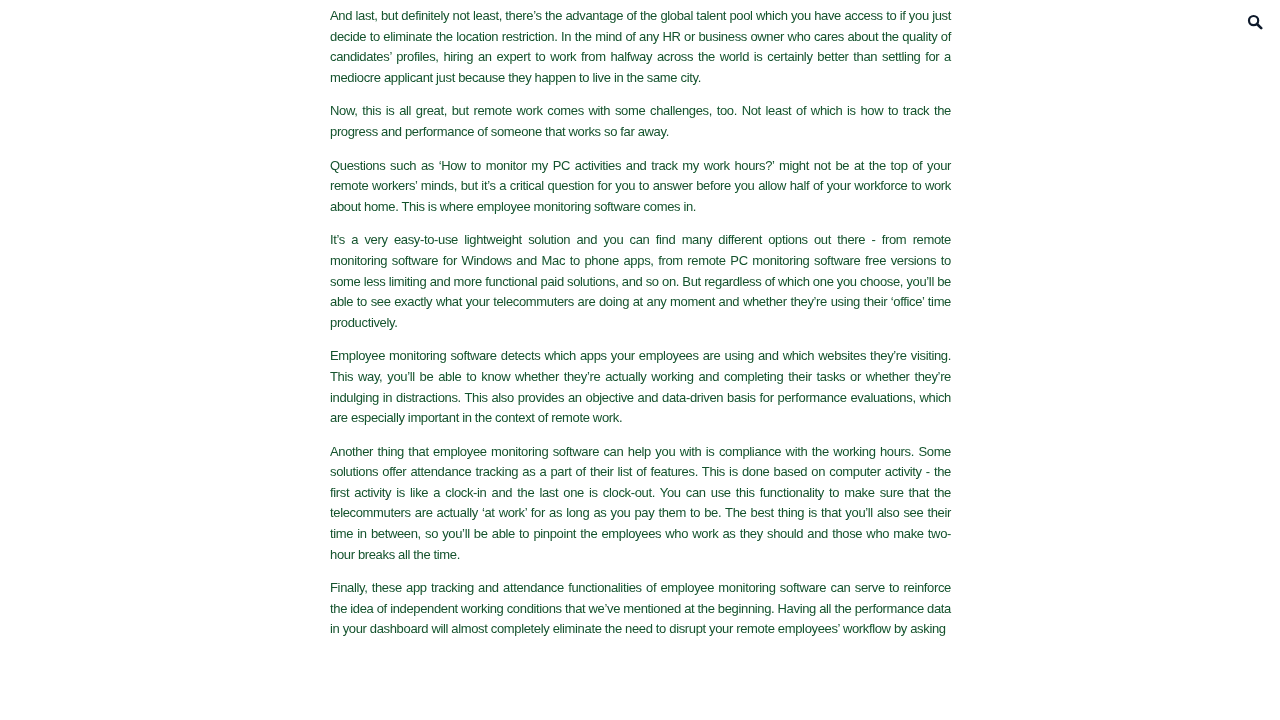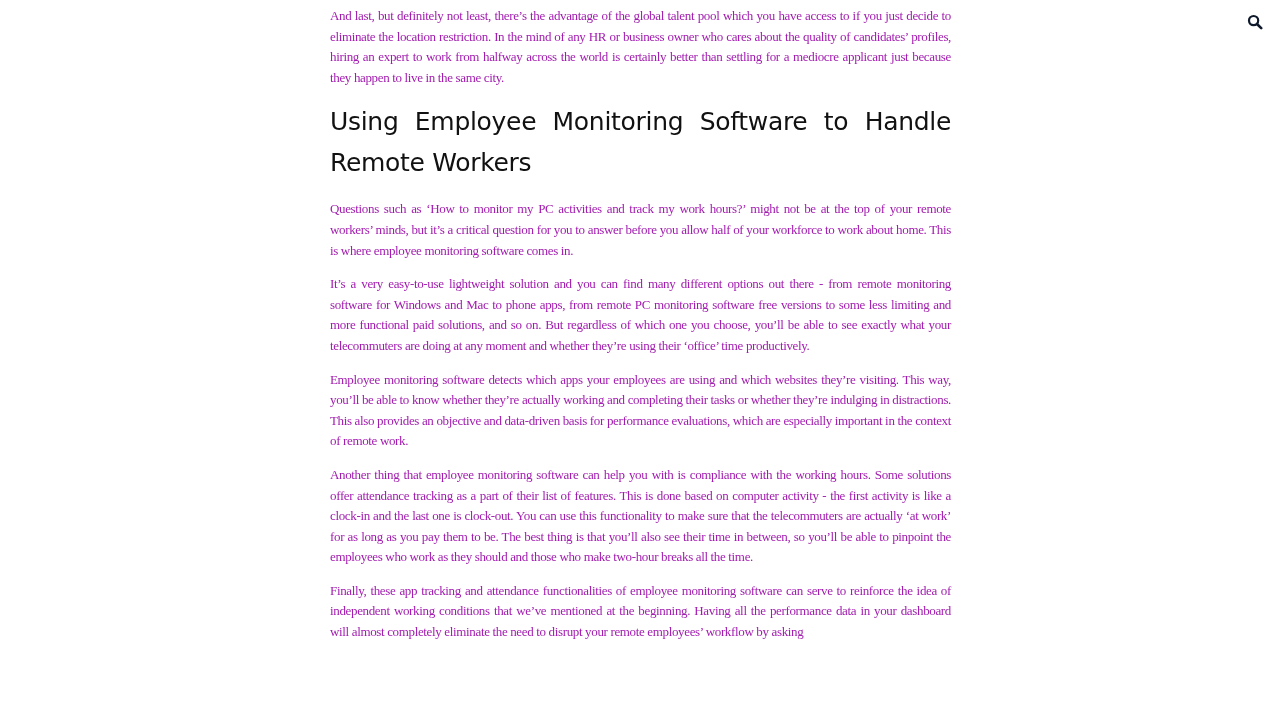--- a/index.html
+++ b/index.html
@@ -20,22 +20,22 @@
       left: 330px;
       top: 6px;
       width: 621px;
     }
     .article p {
       margin: 0 0 13px 0;
       font-size: 13px;
       line-height: 20.6px;
       text-align: justify;
       letter-spacing: -0.35px;
-      color: #a21caf;
-      font-family: Liberation Serif, serif;
+      color: #14532d;
+      font-family: Liberation Sans, sans-serif;
     }
     .article h2 {
       margin: 10px 0 16px 0;
       font-family: "DejaVu Sans", sans-serif;
       font-weight: normal;
       font-size: 25px;
       line-height: 41px;
       letter-spacing: -0.3px;
       text-align: justify;
       text-align-last: left;
@@ -60,19 +60,19 @@
   <span>
     <svg width="16" height="16" viewBox="0 0 16 16">
       <circle cx="6.6" cy="6.6" r="4.6" fill="none" stroke="#0e1a2b" stroke-width="2.2"></circle>
       <line x1="10" y1="10" x2="14.2" y2="14.2" stroke="#0e1a2b" stroke-width="2.6" stroke-linecap="round"></line>
     </svg>
   </span>
 </div>
 
 <article class="article">
   <p>And last, but definitely not least, there’s the advantage of the global talent pool which you have access to if you just decide to eliminate the location restriction. In the mind of any HR or business owner who cares about the quality of candidates’ profiles, hiring an expert to work from halfway across the world is certainly better than settling for a mediocre applicant just because they happen to live in the same city.</p>
-  <h2>Using Employee Monitoring Software to Handle Remote Workers</h2>
+  <p>Now, this is all great, but remote work comes with some challenges, too. Not least of which is how to track the progress and performance of someone that works so far away.</p>
   <p>Questions such as ‘How to monitor my PC activities and track my work hours?’ might not be at the top of your remote workers’ minds, but it’s a critical question for you to answer before you allow half of your workforce to work about home. This is where employee monitoring software comes in.</p>
   <p>It’s a very easy-to-use lightweight solution and you can find many different options out there - from remote monitoring software for Windows and Mac to phone apps, from remote PC monitoring software free versions to some less limiting and more functional paid solutions, and so on. But regardless of which one you choose, you’ll be able to see exactly what your telecommuters are doing at any moment and whether they’re using their ‘office’ time productively.</p>
   <p>Employee monitoring software detects which apps your employees are using and which websites they’re visiting. This way, you’ll be able to know whether they’re actually working and completing their tasks or whether they’re indulging in distractions. This also provides an objective and data-driven basis for performance evaluations, which are especially important in the context of remote work.</p>
   <p>Another thing that employee monitoring software can help you with is compliance with the working hours. Some solutions offer attendance tracking as a part of their list of features. This is done based on computer activity - the first activity is like a clock-in and the last one is clock-out. You can use this functionality to make sure that the telecommuters are actually ‘at work’ for as long as you pay them to be. The best thing is that you’ll also see their time in between, so you’ll be able to pinpoint the employees who work as they should and those who make two-hour breaks all the time.</p>
   <p>Finally, these app tracking and attendance functionalities of employee monitoring software can serve to reinforce the idea of independent working conditions that we’ve mentioned at the beginning. Having all the performance data in your dashboard will almost completely eliminate the need to disrupt your remote employees’ workflow by asking</p>
 </article>
 
 </body></html>

